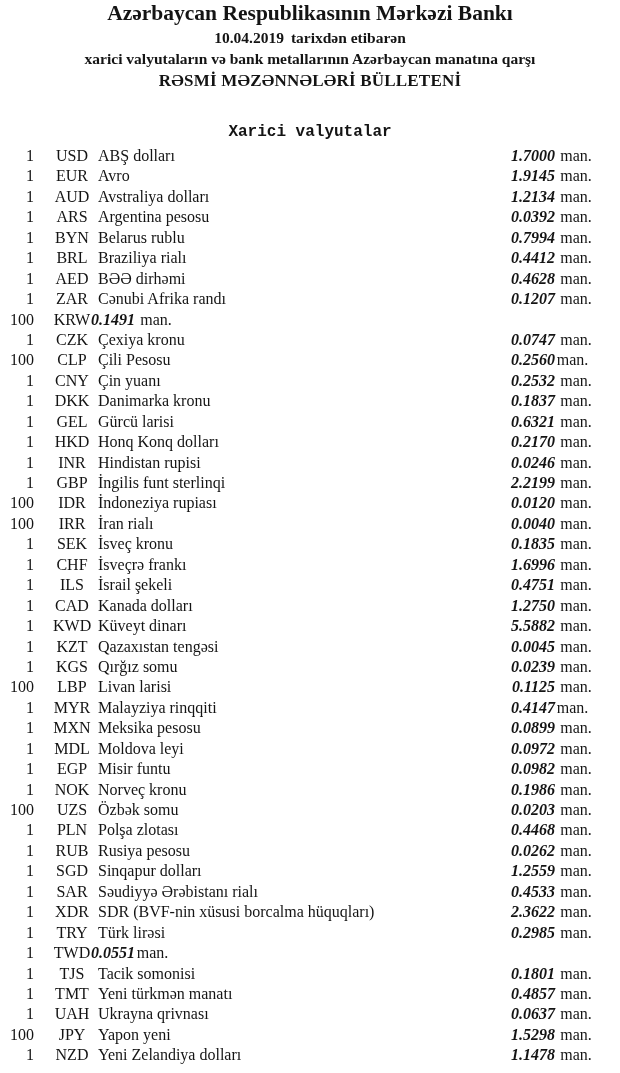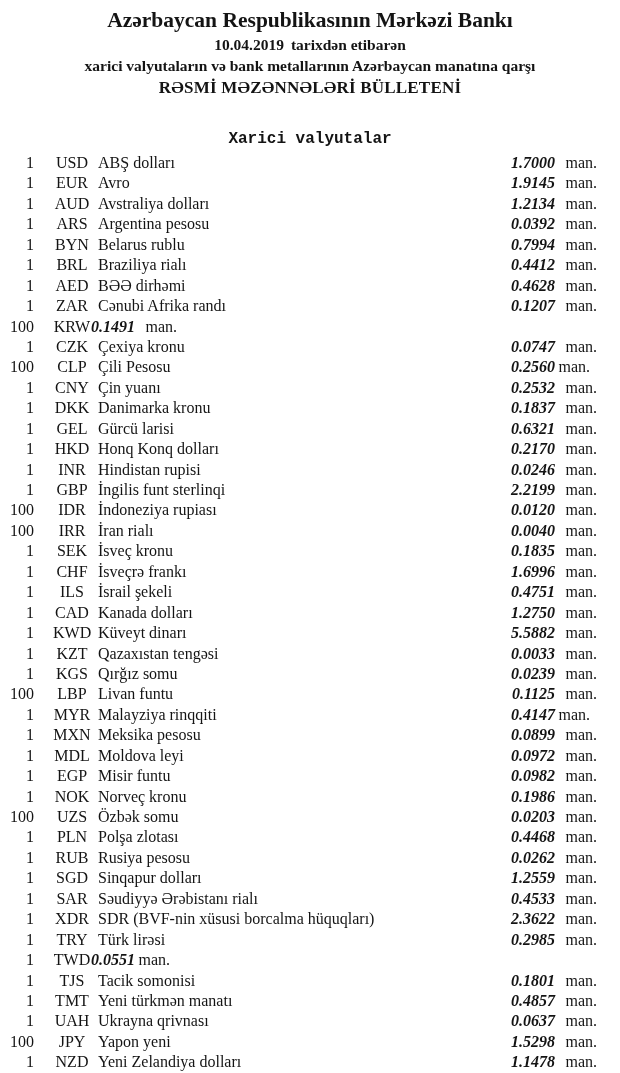--- a/index.html
+++ b/index.html
@@ -15,21 +15,20 @@
     color: #141414;
     -webkit-font-smoothing: antialiased;
   }
   .page {
     width: 620px;
     height: 1073px;
     position: relative;
   }
   .doc-header {
     text-align: center;
-    padding-top: 7px;
   }
   .doc-title {
     font-size: 21.5px;
     font-weight: bold;
     line-height: 27px;
     margin: 0;
   }
   .doc-dateline {
     font-size: 15.5px;
     font-weight: bold;
@@ -88,21 +87,21 @@
   }
   .rate {
     flex: 0 0 auto;
     font-weight: bold;
     font-style: italic;
     text-align: center;
   }
   .man {
     flex: 0 0 auto;
     width: 42px;
-    text-align: right;
+    text-align: center;
   }
   .man.tight {
     padding-right: 7px;
     box-sizing: border-box;
   }
 </style>
 </head>
 <body style="color: rgb(20, 20, 20); background: rgb(255, 255, 255);">
 
 <div class="page">
@@ -307,36 +306,36 @@
     <span class="code">KWD</span>
     <span class="name">Küveyt dinarı</span>
     <span class="rate">5.5882</span>
     <span class="man">man.</span>
   </div>
 
   <div class="row">
     <span class="qty">1</span>
     <span class="code">KZT</span>
     <span class="name">Qazaxıstan tengəsi</span>
-    <span class="rate">0.0033</span>
+    <span class="rate">0.0045</span>
     <span class="man">man.</span>
   </div>
 
   <div class="row">
     <span class="qty">1</span>
     <span class="code">KGS</span>
     <span class="name">Qırğız somu</span>
     <span class="rate">0.0239</span>
     <span class="man">man.</span>
   </div>
 
   <div class="row">
     <span class="qty">100</span>
     <span class="code">LBP</span>
-    <span class="name">Livan funtu</span>
+    <span class="name">Livan larisi</span>
     <span class="rate">0.1125</span>
     <span class="man">man.</span>
   </div>
 
   <div class="row">
     <span class="qty">1</span>
     <span class="code">MYR</span>
     <span class="name">Malayziya rinqqiti</span>
     <span class="rate">0.4147</span>
     <span class="man tight">man.</span>

